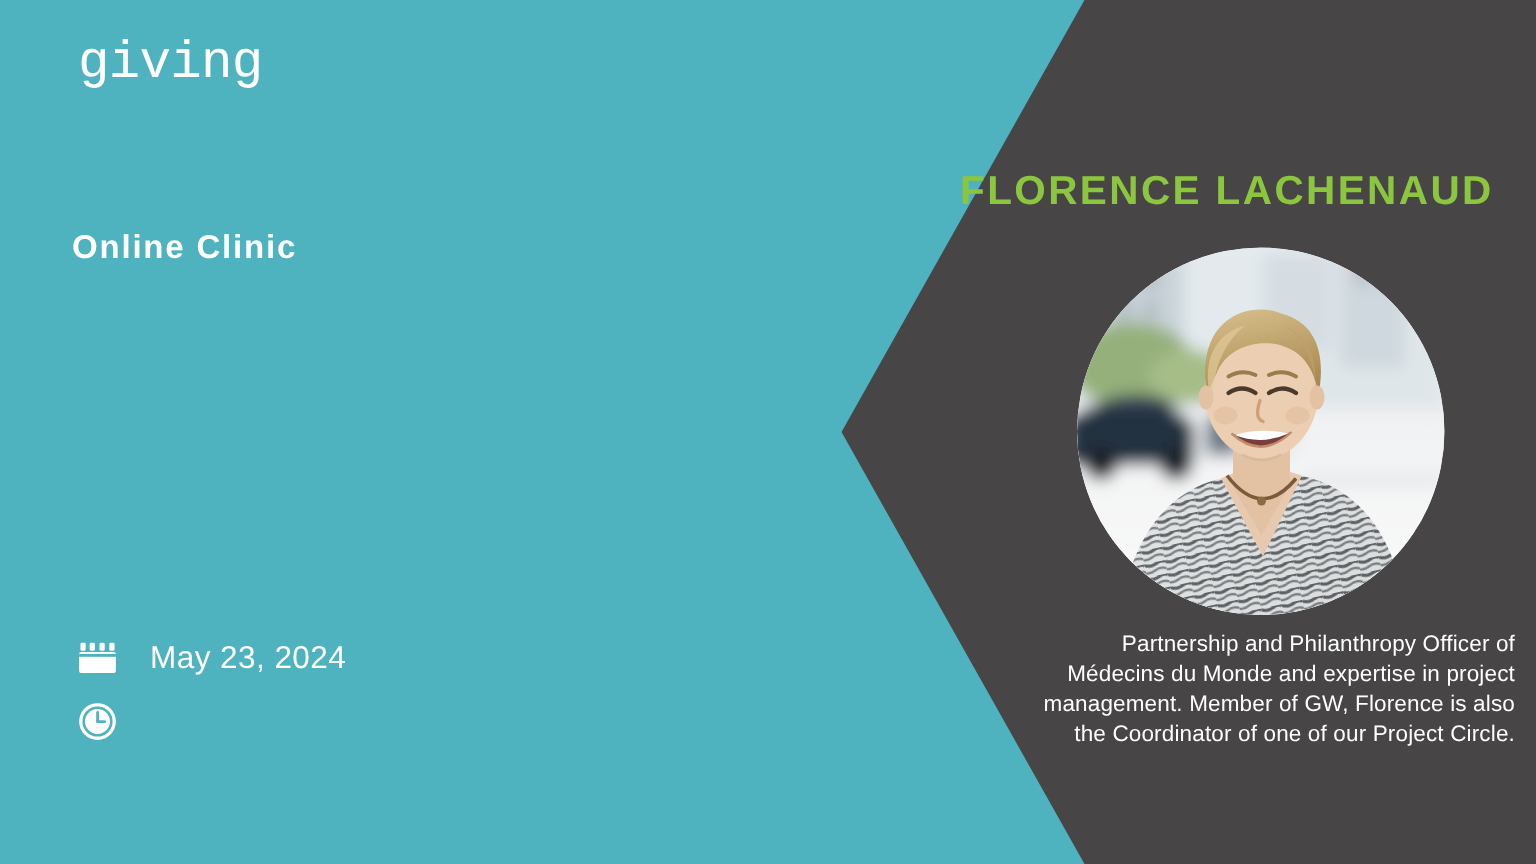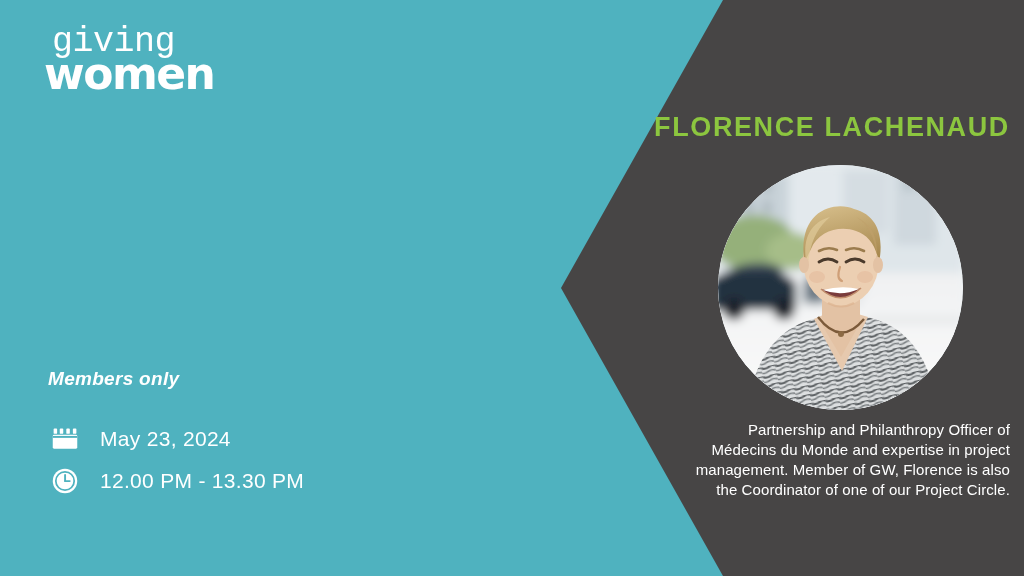--- a/index.html
+++ b/index.html
@@ -125,21 +125,20 @@
     color:#ffffff;
     letter-spacing:0.3px;
     white-space:nowrap;
   }
 
   
   .speaker-name{
     position:absolute;
     left:640px; top:112px;
     width:384px;
-    text-align:center;
     font-size:27px;
     font-weight:bold;
     letter-spacing:1.6px;
     color:#8CC63F;
     white-space:nowrap;
   }
 
   .portrait{
     position:absolute;
     left:718px; top:165px;
@@ -163,24 +162,23 @@
 </style>
 </head>
 <body>
 
 <div id="poster">
 
   <div class="chevron-panel"></div>
 
   <div class="logo">
     <div class="logo-giving">giving</div>
-    <div class="logo-women"><span>w</span><span class="ring">o</span><span>men</span></div>
   </div>
 
-  <div class="subnote">Members only</div>
+  <div class="eyebrow">Online Clinic</div>
 
   <div class="meta">
 
     <div class="meta-row">
       <span class="meta-ico">
         <svg viewBox="0 0 32 32" width="28" height="28" aria-hidden="true">
           <rect x="3" y="4" width="4" height="6" rx="1" fill="#ffffff"></rect>
           <rect x="25" y="4" width="4" height="6" rx="1" fill="#ffffff"></rect>
           <rect x="10" y="4" width="4" height="6" rx="1" fill="#ffffff"></rect>
           <rect x="17.5" y="4" width="4" height="6" rx="1" fill="#ffffff"></rect>
@@ -193,21 +191,20 @@
 
     <div class="meta-row">
       <span class="meta-ico">
         <svg viewBox="0 0 32 32" width="28" height="28" aria-hidden="true">
           <circle cx="16" cy="16" r="14" fill="#ffffff"></circle>
           <circle cx="16" cy="16" r="10.5" fill="none" stroke="#4FB2BF" stroke-width="2"></circle>
           <rect x="15" y="8" width="2.2" height="9" rx="1.1" fill="#4FB2BF"></rect>
           <rect x="15" y="15" width="7.5" height="2.2" rx="1.1" fill="#4FB2BF"></rect>
         </svg>
       </span>
-      <span class="meta-text">12.00 PM - 13.30 PM</span>
     </div>
 
 
   </div>
 
   <div class="speaker-name">FLORENCE LACHENAUD</div>
 
   <div class="portrait">
     <svg viewBox="0 0 245 245" aria-hidden="true">
       <defs>

